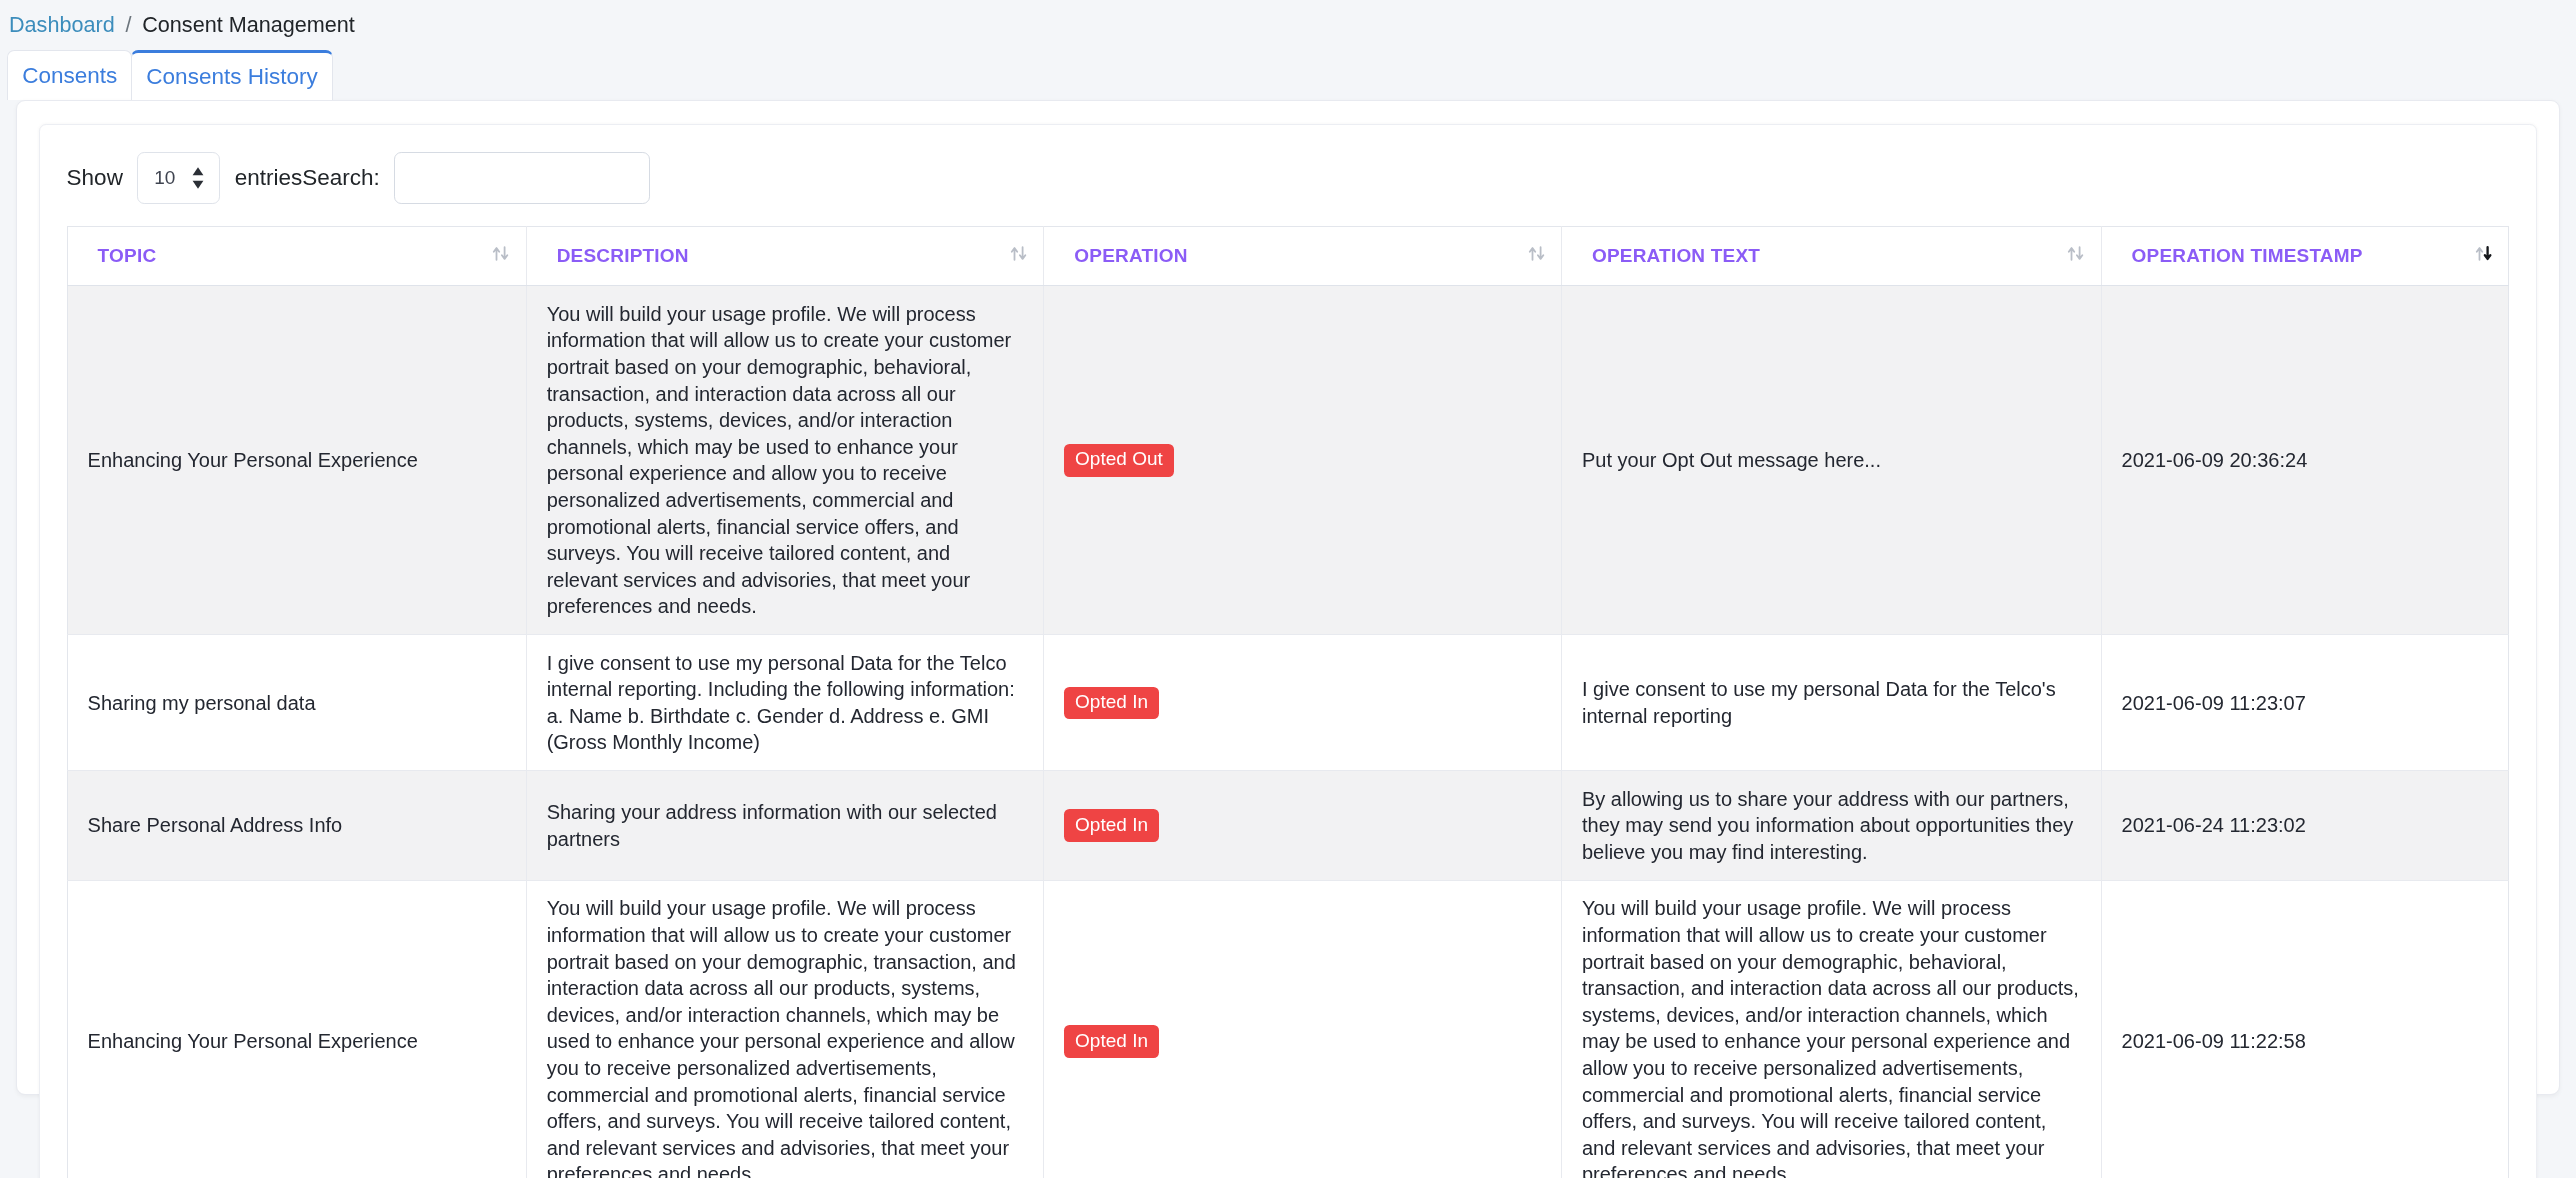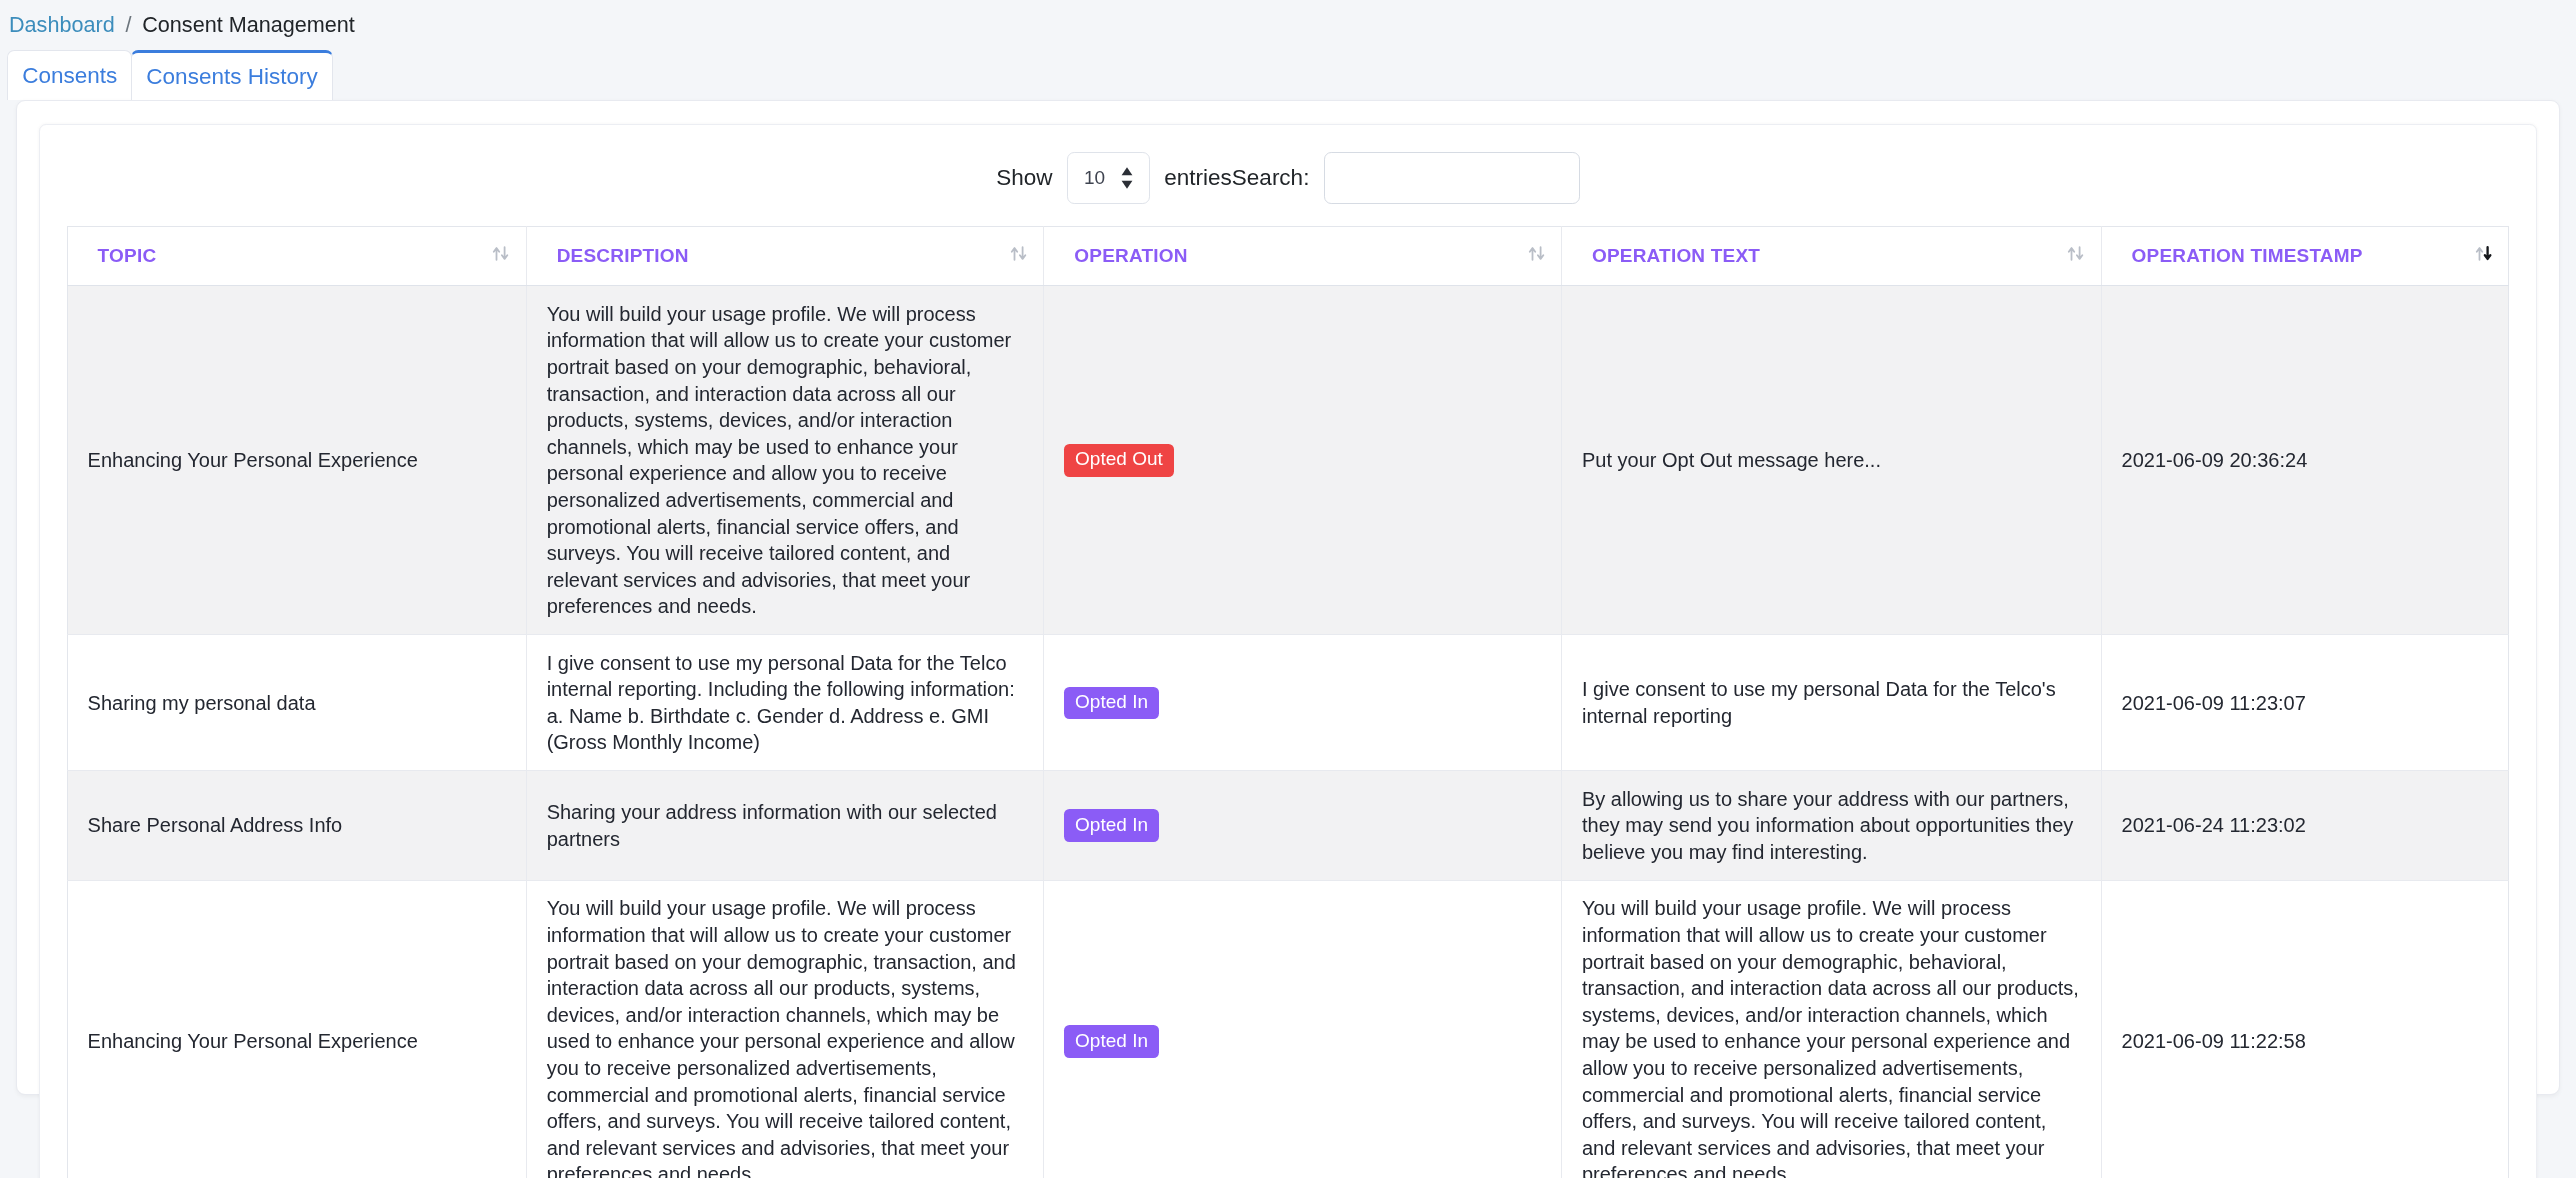--- a/index.html
+++ b/index.html
@@ -71,21 +71,21 @@
     border: 0.9px solid #eceef3;
     border-radius: 7.2px;
     box-shadow: 0 0.9px 3.6px rgba(0,0,0,.05);
     padding: 25px 27px 32px 27px;
   }
 
   
   .controls {
     display: flex;
     align-items: center;
-    justify-content: center;
+    justify-content: flex-start;
     margin-bottom: 20px;
     height: 56px;
   }
   .show-entries {
     display: flex;
     align-items: center;
     font-size: 22.5px;
     color: #212529;
   }
   .entries-select {
@@ -189,21 +189,21 @@
     display: inline-block;
     padding: 5.4px 10.8px 6.3px 10.8px;
     border-radius: 5.4px;
     color: #ffffff;
     font-size: 19px;
     line-height: 1.1;
     font-family: "Liberation Sans Narrow", "Liberation Sans", sans-serif;
     white-space: nowrap;
   }
   .badge.out { background: #ef4444; }
-  .badge.in  { background: #8b5cf6; }
+  .badge.in  { background: #ef4444; }
 </style>
 </head>
 <body>
 
 <div class="breadcrumb-bar">
   <span class="crumb-link">Dashboard</span>
   <span class="crumb-sep">/</span>
   <span class="crumb-current">Consent Management</span>
 </div>
 

